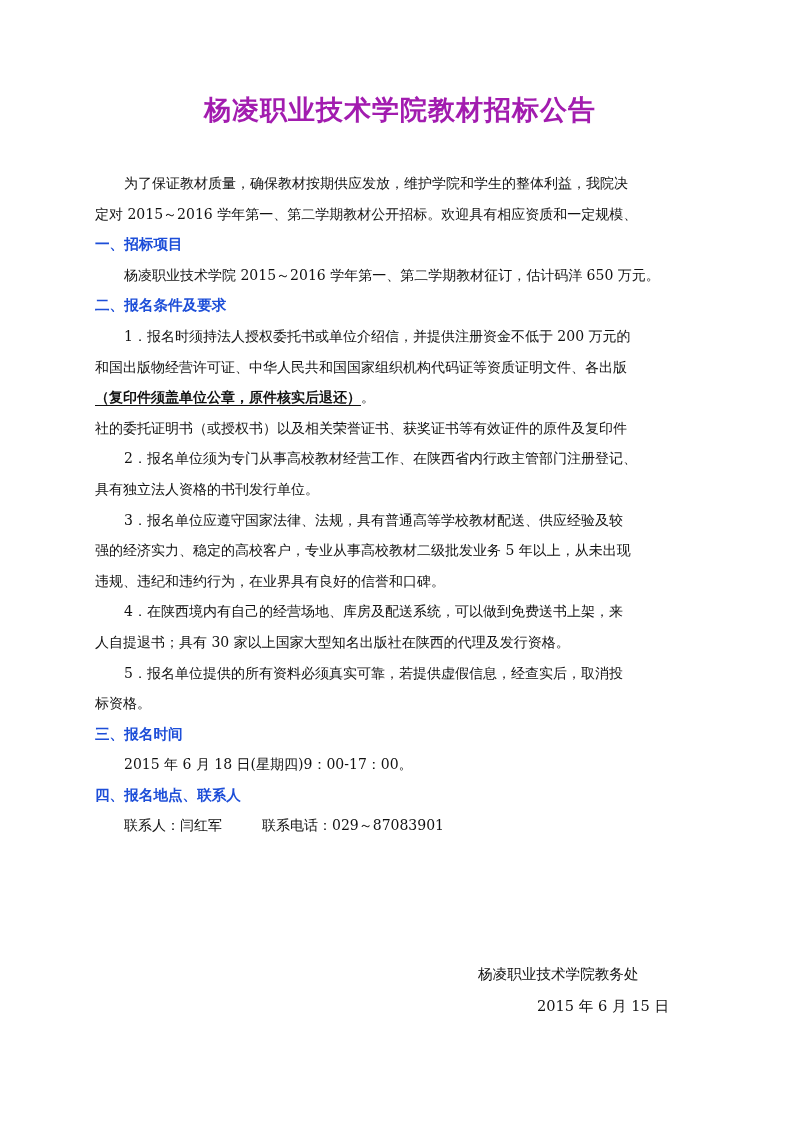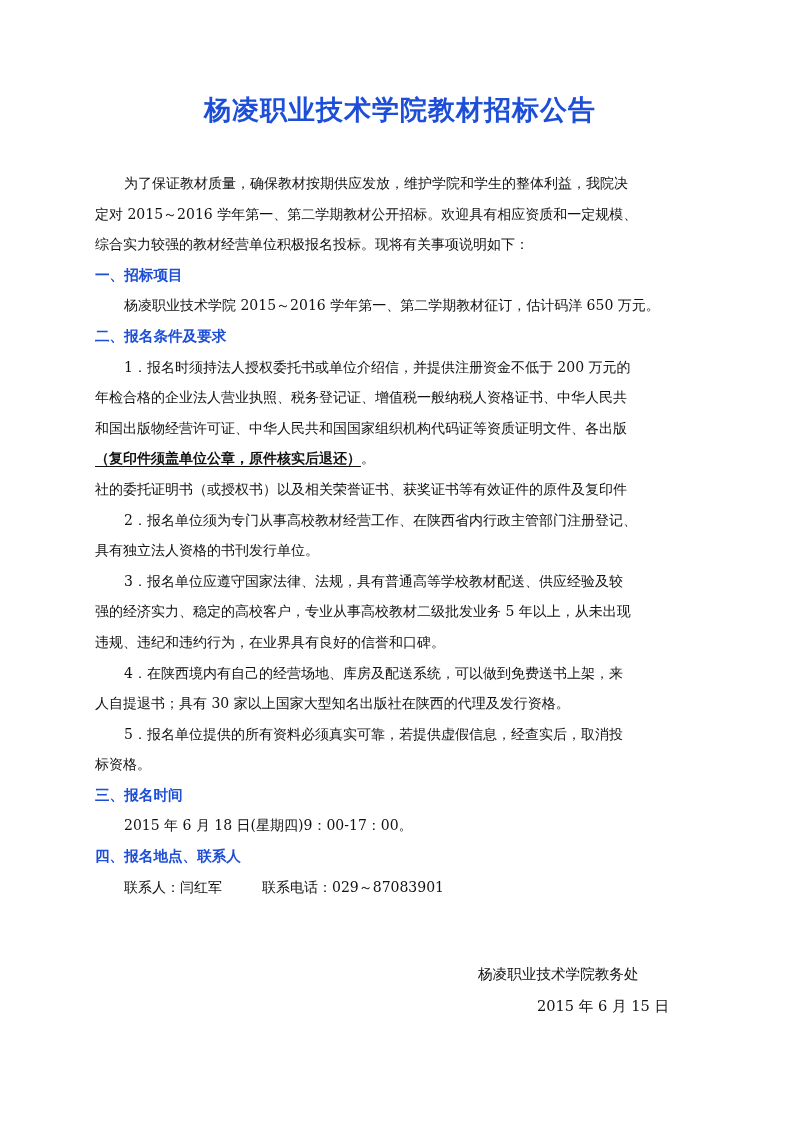--- a/index.html
+++ b/index.html
@@ -1,46 +1,44 @@
 <!DOCTYPE html>
 <html><head>
 <meta charset="utf-8">
 <style>
   html, body { margin: 0; padding: 0; background: #ffffff; }
   body { width: 793px; height: 1122px; position: relative; overflow: hidden;
          font-family: "DejaVu Serif", "Liberation Serif", serif; color: #111; }
   .page { position: absolute; left: 95px; top: 0; width: 610px; }
   .title { position: absolute; left: 0; top: 92px; width: 610px; text-align: center;
            font-family: Liberation Mono, monospace; font-weight: bold;
-           font-size: 27px; letter-spacing: 1px; color: #1d4ed8; }
+           font-size: 27px; letter-spacing: 1px; color: #a21caf; }
   .body { position: absolute; left: 0; top: 168px; width: 610px; }
   .line { height: 30.6px; line-height: 30.6px; font-size: 14px; white-space: nowrap; }
   .indent { padding-left: 29px; }
   .heading { font-family: "DejaVu Sans", "Liberation Sans", sans-serif; font-weight: bold; font-size: 14.6px; color: #1d4ed8; }
   .u { font-family: "DejaVu Sans", "Liberation Sans", sans-serif; font-weight: bold; text-decoration: underline; text-underline-offset: 3px; }
   .sig { position: absolute; font-size: 14.6px; white-space: nowrap; }
   .gap { display: inline-block; width: 40px; }
 </style>
 </head>
 <body>
 
 <div class="page">
   <div class="title">杨凌职业技术学院教材招标公告</div>
 
   <div class="body">
     <div class="line indent">为了保证教材质量，确保教材按期供应发放，维护学院和学生的整体利益，我院决</div>
     <div class="line">定对 2015～2016 学年第一、第二学期教材公开招标。欢迎具有相应资质和一定规模、</div>
-    <div class="line">综合实力较强的教材经营单位积极报名投标。现将有关事项说明如下：</div>
 
     <div class="line heading">一、招标项目</div>
     <div class="line indent">杨凌职业技术学院 2015～2016 学年第一、第二学期教材征订，估计码洋 650 万元。</div>
 
     <div class="line heading">二、报名条件及要求</div>
     <div class="line indent">1．报名时须持法人授权委托书或单位介绍信，并提供注册资金不低于 200 万元的</div>
-    <div class="line">年检合格的企业法人营业执照、税务登记证、增值税一般纳税人资格证书、中华人民共</div>
     <div class="line">和国出版物经营许可证、中华人民共和国国家组织机构代码证等资质证明文件、各出版</div>
     <div class="line"><span class="u">（复印件须盖单位公章，原件核实后退还）</span><span>。</span></div>
     <div class="line">社的委托证明书（或授权书）以及相关荣誉证书、获奖证书等有效证件的原件及复印件</div>
 
     <div class="line indent">2．报名单位须为专门从事高校教材经营工作、在陕西省内行政主管部门注册登记、</div>
     <div class="line">具有独立法人资格的书刊发行单位。</div>
 
     <div class="line indent">3．报名单位应遵守国家法律、法规，具有普通高等学校教材配送、供应经验及较</div>
     <div class="line">强的经济实力、稳定的高校客户，专业从事高校教材二级批发业务 5 年以上，从未出现</div>
     <div class="line">违规、违纪和违约行为，在业界具有良好的信誉和口碑。</div>

